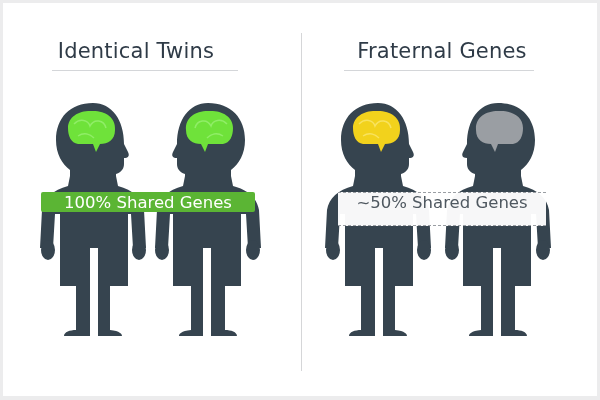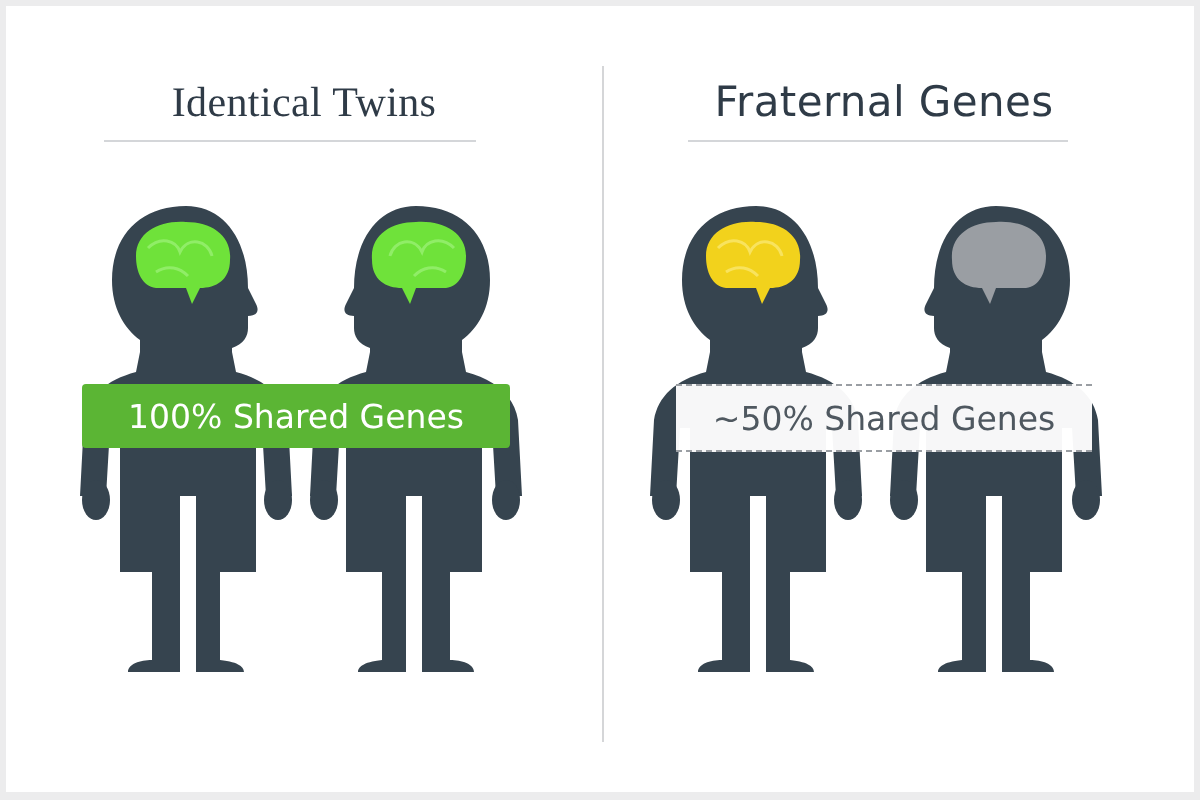--- a/index.html
+++ b/index.html
@@ -3,32 +3,32 @@
 <meta charset="utf-8">
 <style>
   html, body { margin:0; padding:0; }
   body { width:600px; height:400px; background:#ececed; position:relative; overflow:hidden;
          font-family:"DejaVu Sans", "Liberation Sans", sans-serif; }
   .card { position:absolute; left:3px; top:3px; width:594px; height:393px; background:#ffffff; }
   .divider { position:absolute; left:298px; top:30px; width:1px; height:338px; background:#d5d6d8; }
   .title { position:absolute; top:36px; font-size:21px; color:#2f3b47; text-align:center; letter-spacing:0.2px; }
   .underline { position:absolute; top:67px; height:1px; background:#d4d6d9; }
   .figure { position:absolute; }
-  .band-green { position:absolute; left:38px; top:189px; width:214px; height:32px; background:#5bb534;
+  .band-green { position:absolute; left:38px; top:189px; width:214px; height:20px; background:#5bb534;
                 border-radius:2px; color:#ffffff; font-size:16.5px; display:flex; align-items:center; justify-content:center; }
   .band-dashed { position:absolute; left:335px; top:189px; width:208px; height:32px; background:rgba(255,255,255,0.96);
                  border-top:1.5px dashed #9a9ea3; border-bottom:1.5px dashed #9a9ea3;
-                 color:#4f5860; font-size:16.5px; display:flex; align-items:center; justify-content:center; }
+                 color:#4f5860; font-size:16.5px; display:flex; justify-content:center; }
 </style>
 </head>
 <body>
 
 <div class="card">
 
-  <div class="title" style="left:44px; width:210px;font-family:Liberation Serif, serif;">Identical Twins</div>
+  <div class="title" style="left:28px; width:210px;">Identical Twins</div>
   <div class="underline" style="left:49px; width:186px;"></div>
 
   <svg class="figure" style="left:35px; top:95px;" width="110" height="240" viewBox="0 0 110 240">
     <g fill="#36444f">
 
       <path d="M55 5 C32 5 18 20 18 42 C18 56 24 66 32 72 L32 86 L78 86 L78 76 C84 74 86 70 86 66 L86 60 C90 60 92 58 90 54 L86 46 C86 22 74 5 55 5 Z"></path>
 
       <path d="M32 78 L78 78 L80 88 C95 92 104 100 106 112 L108 150 L95 150 L93 116 L90 116 L90 188 L72 188 L72 232 C82 233 84 236 84 238 L60 238 L60 150 L52 150 L52 238 L26 238 C26 234 32 232 38 232 L38 188 L22 188 L22 116 L17 116 L15 150 L2 150 L4 112 C6 100 15 92 30 88 Z"></path>
 
       <ellipse cx="10" cy="152" rx="7" ry="10"></ellipse>

